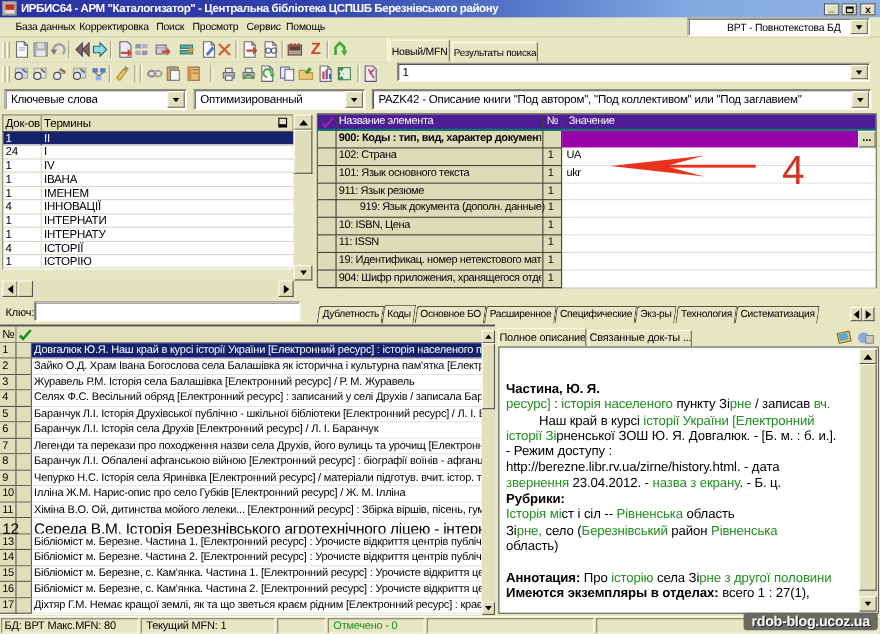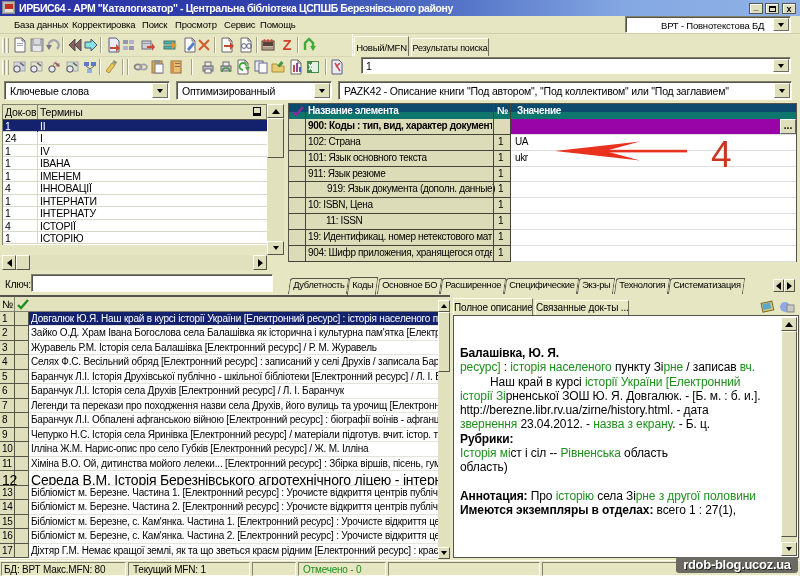--- a/index.html
+++ b/index.html
@@ -346,21 +346,21 @@
         <div class="tri-r"></div>
       </div>
     <div class="sbtn" style="left:14px;top:0;width:14px;height:15px;"></div>
   </div>
 
   <div class="abs" style="left:3px;top:176px;font-size:10px;">Ключ:</div>
   <div class="abs combo" style="left:29px;top:171px;width:242px;height:18px;"></div>
 </div>
 
 <div class="abs" id="fieldtable" style="left:288px;top:103px;width:509px;height:159px;border:1px solid #55544a;background:#DDDCB8;font-size:10px;letter-spacing:-0.35px;">
-    <div style="position:relative;height:15px;background:#0c4a6e;color:#fff;font-weight:bold;border-bottom:7px solid #0f766e;">
+    <div style="position:relative;height:15px;background:#4c1d95;color:#fff;font-weight:normal;border-bottom:2px solid #0f766e;">
       <svg style="position:absolute;left:3px;top:2px;" width="12" height="11">
         <path d="M1 6 L4 9 L11 1" stroke="#8a2a9a" stroke-width="2.4" fill="none"></path>
       </svg>
       <span style="position:absolute;left:19px;top:1px;">Название элемента</span>
       <span style="position:absolute;left:208px;top:1px;">№</span>
       <span style="position:absolute;left:228px;top:1px;">Значение</span>
       <span style="position:absolute;left:16px;top:0;width:1px;height:15px;background:#44433a;"></span>
       <span style="position:absolute;left:204px;top:0;width:1px;height:15px;background:#44433a;"></span>
       <span style="position:absolute;left:221px;top:0;width:1px;height:15px;background:#44433a;"></span>
     </div>
@@ -421,21 +421,21 @@
       <span style="position:absolute;left:19px;top:1px;white-space:nowrap;overflow:hidden;width:184px;">10: ISBN, Цена</span>
       <span style="position:absolute;left:209px;top:1px;">1</span>
       <span style="position:absolute;left:16px;top:0;width:1px;height:16px;background:#44433a;"></span>
       <span style="position:absolute;left:204px;top:0;width:1px;height:16px;background:#44433a;"></span>
       <span style="position:absolute;left:221px;top:0;width:1px;height:16px;background:#44433a;"></span>
       <span style="position:absolute;left:226px;top:1px;z-index:2;"></span>
     </div>
     <div style="position:relative;height:15.85px;">
       <span style="position:absolute;left:0;top:0;width:222px;height:15.85px;border-bottom:1px solid #44433a;"></span>
       <span style="position:absolute;left:222px;top:0;width:285px;height:15.85px;background:#fff;border-bottom:1px solid #dedede;"></span>
-      <span style="position:absolute;left:37px;top:1px;white-space:nowrap;overflow:hidden;width:184px;">11: ISSN</span>
+      <span style="position:absolute;left:19px;top:1px;white-space:nowrap;overflow:hidden;width:184px;">11: ISSN</span>
       <span style="position:absolute;left:209px;top:1px;">1</span>
       <span style="position:absolute;left:16px;top:0;width:1px;height:16px;background:#44433a;"></span>
       <span style="position:absolute;left:204px;top:0;width:1px;height:16px;background:#44433a;"></span>
       <span style="position:absolute;left:221px;top:0;width:1px;height:16px;background:#44433a;"></span>
       <span style="position:absolute;left:226px;top:1px;z-index:2;"></span>
     </div>
     <div style="position:relative;height:15.85px;">
       <span style="position:absolute;left:0;top:0;width:222px;height:15.85px;border-bottom:1px solid #44433a;"></span>
       <span style="position:absolute;left:222px;top:0;width:285px;height:15.85px;background:#fff;border-bottom:1px solid #dedede;"></span>
       <span style="position:absolute;left:19px;top:1px;white-space:nowrap;overflow:hidden;width:184px;">19: Идентификац. номер нетекстового матери</span>
@@ -665,28 +665,30 @@
   <svg class="abs" style="left:308px;top:3px;" width="40" height="15">
     <rect x="2" y="3" width="11" height="9" fill="#D8C878" transform="rotate(-12 8 8)" stroke="#7a6a30"></rect>
     <rect x="3" y="4" width="8" height="6" fill="#58aac8" transform="rotate(-12 8 8)"></rect>
     <circle cx="25" cy="8" r="5" fill="#8FA8E0"></circle>
     <rect x="27" y="6" width="7" height="7" fill="#c8c8c4" stroke="#888"></rect>
   </svg>
 
   <div class="abs" style="left:1px;top:19px;width:346px;height:243px;border:1px solid #55544a;background:#fff;">
     <div id="desc" class="abs" style="left:6px;top:3px;width:322px;font-size:12px;line-height:14.3px;letter-spacing:-0.1px;">
         <div style="height:27px;"></div>
-        <div class="b">Балашівка, Ю. Я.</div>
+        <div class="b">Частина, Ю. Я.</div>
         <div><span class="green">ресурс]</span> : <span class="green">історія населеного</span> пункту Зі<span class="green">рне</span> / записав <span class="green">вч.</span></div>
         <div><span style="display:inline-block;width:30px;"></span>Наш край в курсі <span class="green">історії України</span> <span class="green">[Електронний</span></div>
         <div><span class="green">історії</span> <span class="green">Зі</span>рненської ЗОШ Ю. Я. Довгалюк. - [Б. м. : б. и.].</div>
+        <div>- Режим доступу :</div>
         <div>http://berezne.libr.rv.ua/zirne/history.html. - дата</div>
         <div><span class="green">звернення</span> 23.04.2012. - <span class="green">назва з екрану</span>. - Б. ц.</div>
         <div class="b">Рубрики:</div>
         <div><span class="green">Історія</span> <span class="green">мі</span>ст і сіл -- <span class="green">Рівненська</span> область</div>
+        <div>Зі<span class="green">рне,</span> село (<span class="green">Березнівський</span> район <span class="green">Рівненська</span></div>
         <div>область)</div>
         <div>&nbsp;</div>
         <div><span class="b">Аннотация:</span> Про <span class="green">історію</span> села Зі<span class="green">рне</span> <span class="green">з другої половини</span></div>
         <div><span class="b">Имеются экземпляры в отделах:</span> всего 1 : 27(1),</div>
       </div>
 
     <div class="abs sb" style="right:1px;top:1px;width:16px;height:239px;">
       <div class="sbtn" style="left:0;top:0;width:16px;height:14px;">
           <div class="tri-u"></div>
         </div>

